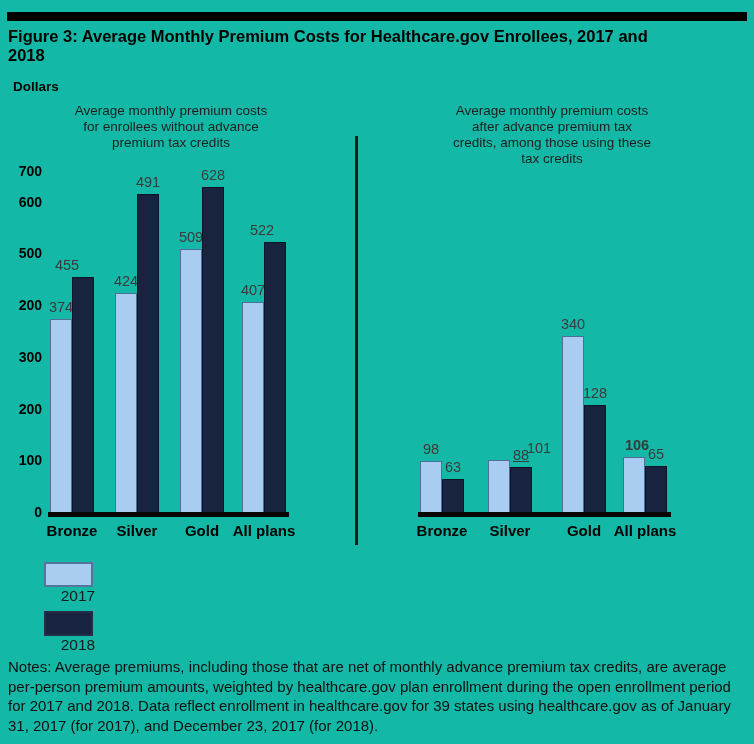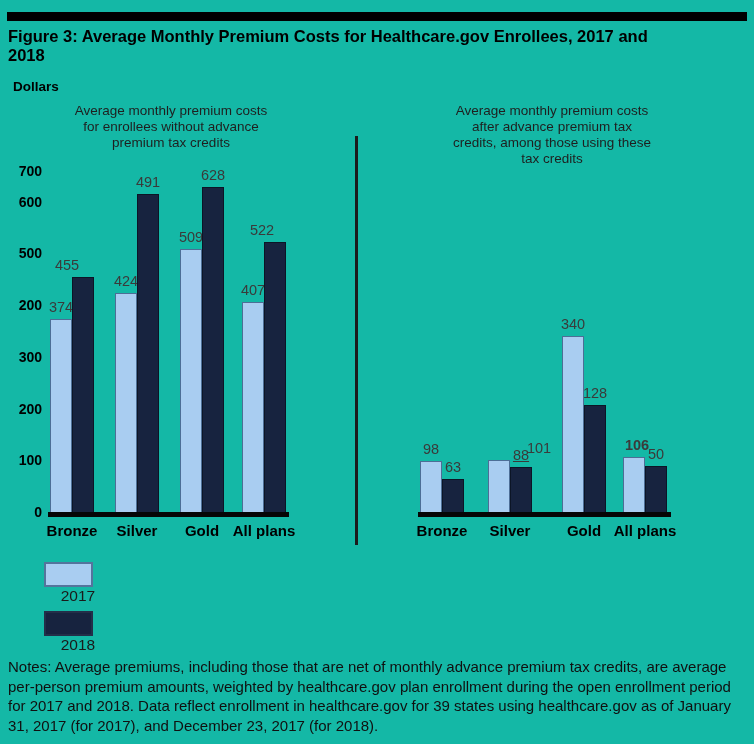--- a/index.html
+++ b/index.html
@@ -120,21 +120,21 @@
       <div class="bar-value" style="left: 103px; bottom: 49.5086px; text-decoration: underline;">88</div>
       <div class="cat-label" style="left: 92px;">Silver</div>
       <div class="bar s2017" style="left: 144px; height: 175.829px;"></div>
       <div class="bar-value" style="left: 155px; bottom: 179.829px;">340</div>
       <div class="bar s2018" style="left: 166px; height: 107.049px;"></div>
       <div class="bar-value" style="left: 177px; bottom: 111.049px;">128</div>
       <div class="cat-label" style="left: 166px;">Gold</div>
       <div class="bar s2017" style="left: 205px; height: 54.8171px;"></div>
       <div class="bar-value" style="left: 219px; bottom: 58.8171px; font-weight: bold;">106</div>
       <div class="bar s2018" style="left: 227px; height: 46.0257px;"></div>
-      <div class="bar-value" style="left: 238px; bottom: 50.0257px;">50</div>
+      <div class="bar-value" style="left: 238px; bottom: 50.0257px;">65</div>
       <div class="cat-label" style="left: 227px;">All plans</div>
     </div>
 
   <div class="legend">
     <div class="legend-row">
       <div class="swatch s2017"></div>
       <div class="legend-label">2017</div>
     </div>
     <div class="legend-row">
       <div class="swatch s2018"></div>

